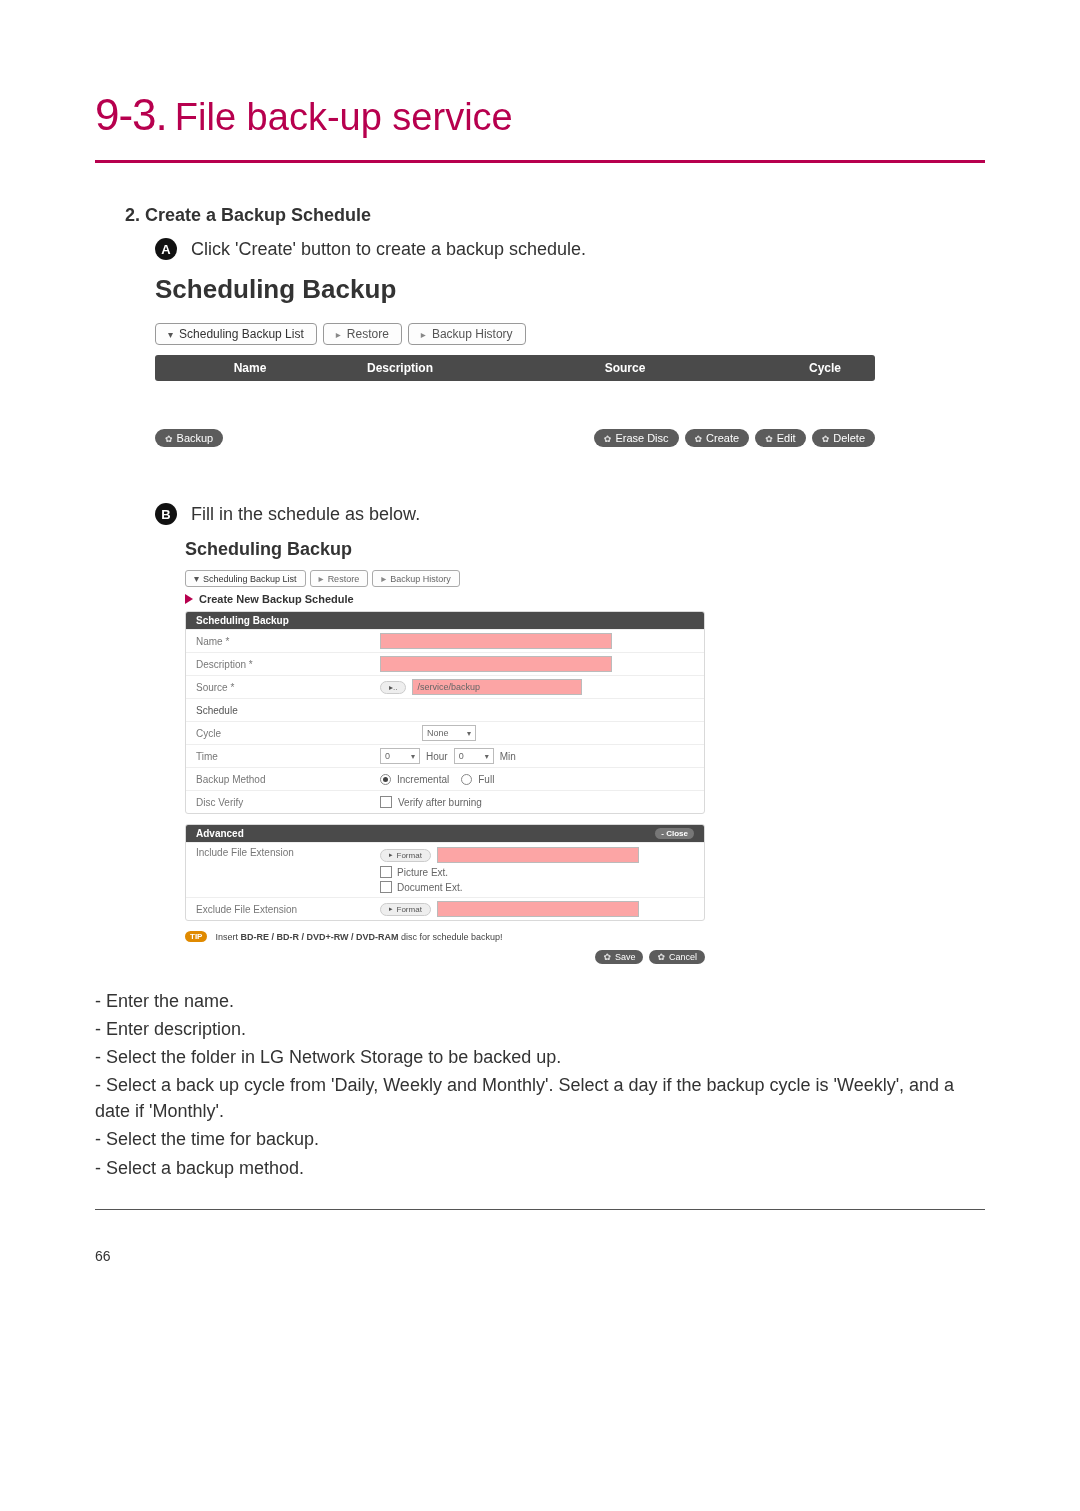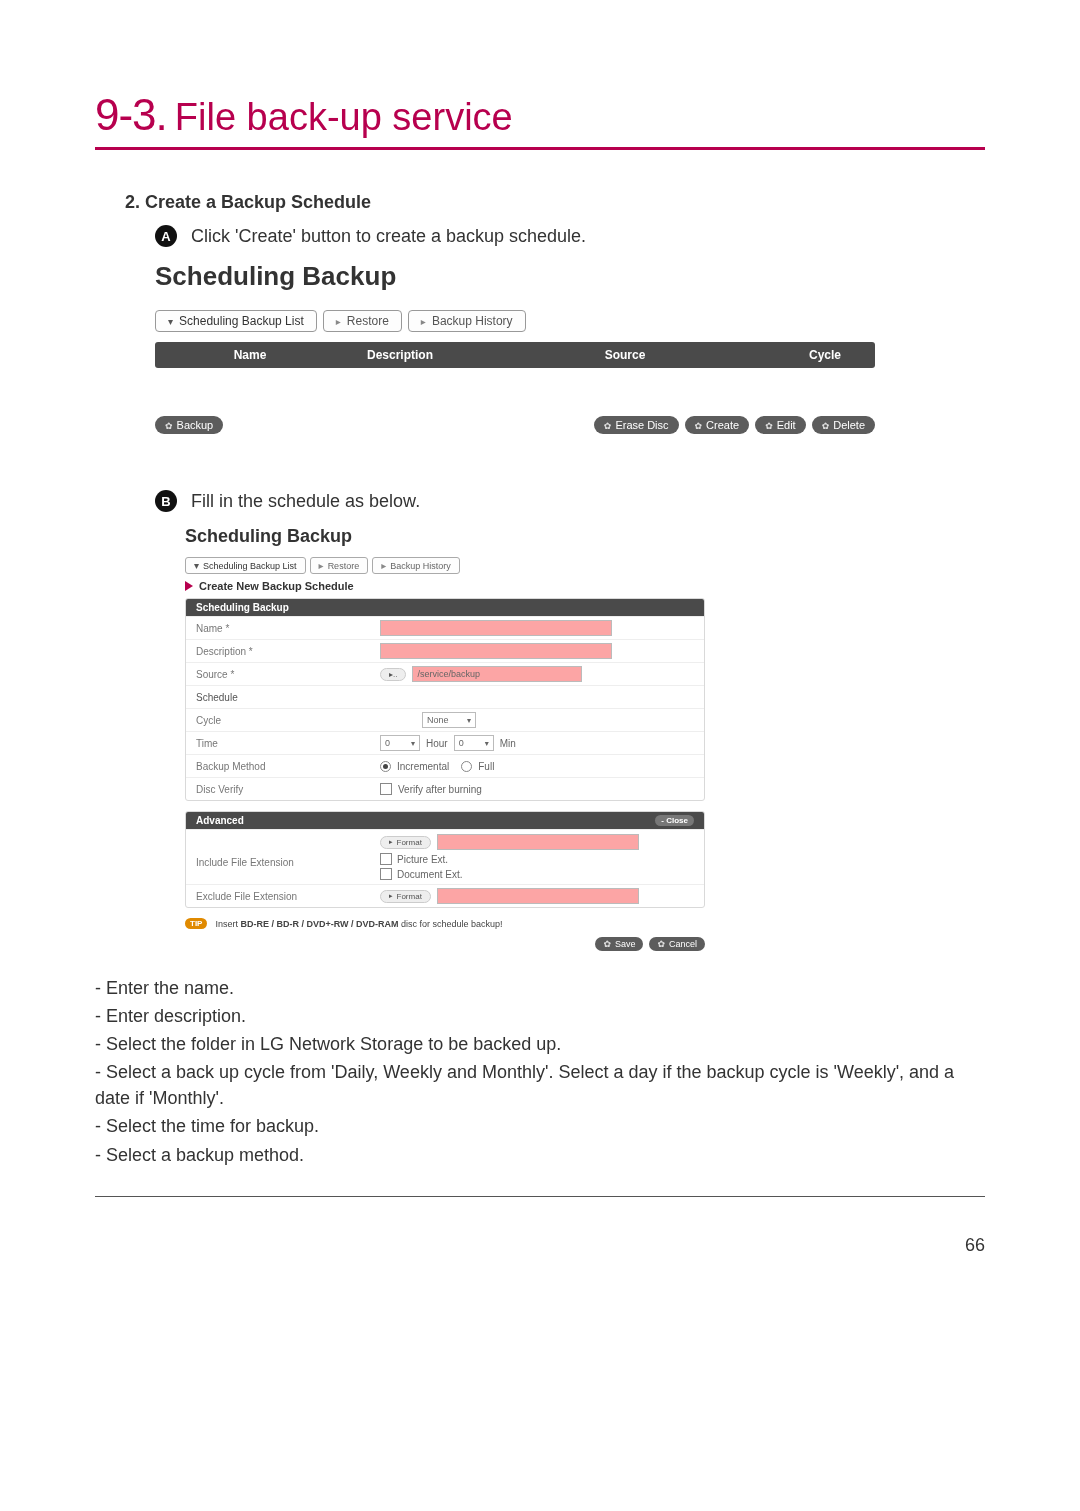--- a/index.html
+++ b/index.html
@@ -11,21 +11,21 @@
     width: 1080px;
   }
   .page {
     padding: 90px 95px 40px 95px;
     box-sizing: border-box;
     width: 1080px;
   }
   
   .title-row {
     border-bottom: 3px solid #b7004e;
-    padding-bottom: 7px;
+    padding-bottom: 20px;
     margin-bottom: 42px;
     display: flex;
     align-items: baseline;
   }
   .title-num {
     color: #b7004e;
     font-size: 44px;
     font-weight: 400;
     letter-spacing: -1px;
   }
@@ -309,22 +309,22 @@
   
   .body-text {
     margin-top: 24px;
     font-size: 18px;
     line-height: 1.45;
     color: #333;
   }
   .body-text p { margin: 2px 0; }
 
   .pagenum {
-    text-align: right;
-    font-size: 18px;
+    text-align: left;
+    font-size: 14px;
     color: #333;
     margin-top: 38px;
   }
 </style>
 </head>
 <body>
 
 <div class="page">
 
   <div class="title-row">
@@ -492,21 +492,21 @@
         </div>
       </div>
     </div>
 
     <div class="panel">
       <div class="panel-head">
         <span>Advanced</span>
         <span class="close-pill">- Close</span>
       </div>
       <div class="prow" style="align-items:flex-start;min-height:auto;">
-        <div class="plabel" style="padding-top:27px;">Include File Extension</div>
+        <div class="plabel" style="padding-top:4px;">Include File Extension</div>
         <div class="pval" style="flex-direction:column;align-items:flex-start;gap:3px;padding-top:4px;padding-bottom:4px;">
           <div style="display:flex;gap:6px;align-items:center;">
             <span class="format-pill">
               <span style="font-size:7px;">▸</span>
               <span>Format</span>
             </span>
             <div class="text-input" style="width:200px;"></div>
           </div>
           <div style="display:flex;gap:5px;align-items:center;">
             <span class="chk"></span>

